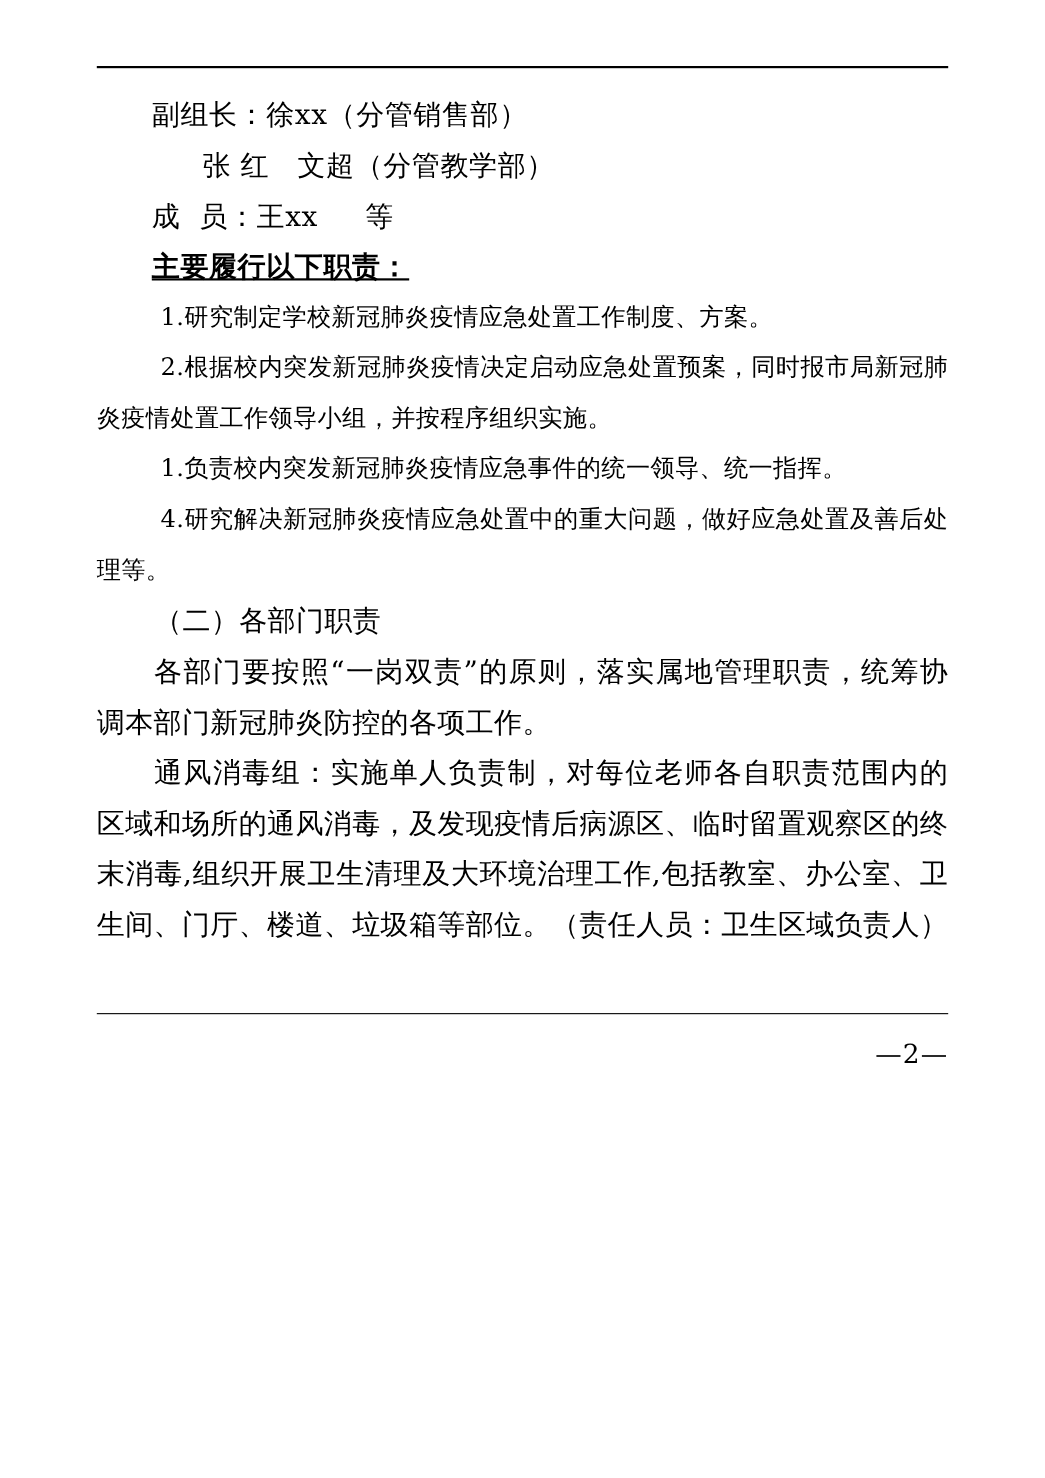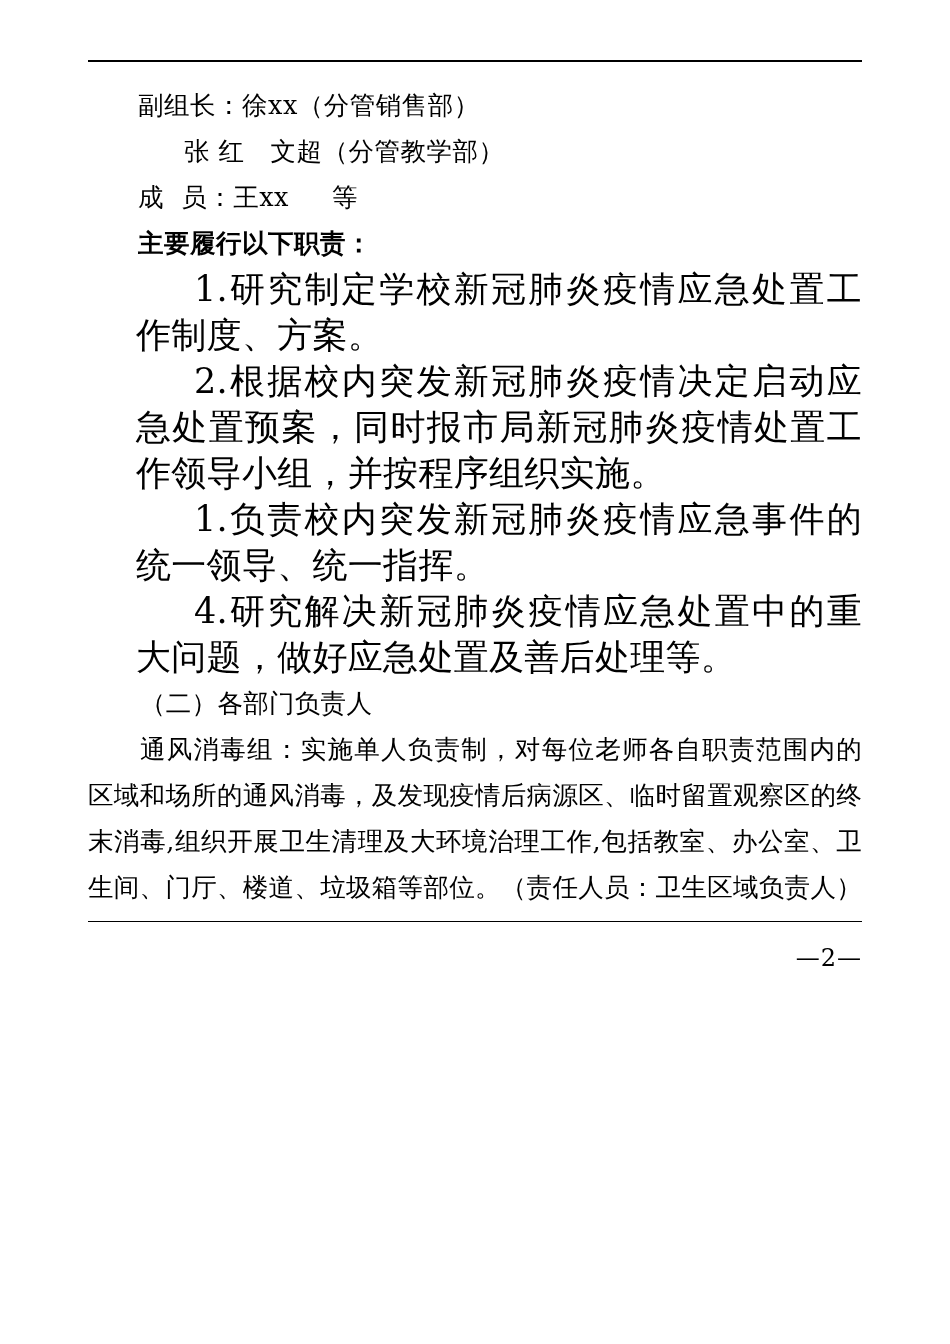--- a/index.html
+++ b/index.html
@@ -49,37 +49,37 @@
     white-space: pre-wrap;
     text-align: justify;
     text-justify: inter-ideograph;
   }
   .indent1 {
     text-indent: 50px;
   }
   .indent-title {
     text-indent: 50px;
     font-weight: bold;
+    text-decoration: underline;
   }
   .para {
     font-size: 25.5px;
     line-height: 46px;
     text-indent: 52px;
     letter-spacing: 0.3px;
     text-align: justify;
     text-justify: inter-ideograph;
   }
   .para-num {
-    font-size: 35px;
+    font-size: 22px;
     line-height: 46px;
     text-indent: 58px;
     letter-spacing: 0.3px;
     text-align: justify;
     text-justify: inter-ideograph;
-    margin-left: 48px;
   }
   .sub-indent {
     text-indent: 96px;
   }
   .page-number {
     position: absolute;
     right: 88px;
     bottom: 62px;
     font-size: 24px;
     letter-spacing: 1px;
@@ -98,21 +98,22 @@
     <div class="line indent1">副组长：徐xx（分管销售部）</div>
     <div class="line sub-indent">张 红   文超（分管教学部）</div>
     <div class="line indent1">成  员：王xx     等</div>
     <div class="line indent-title">主要履行以下职责：</div>
 
     <div class="para-num">1.研究制定学校新冠肺炎疫情应急处置工作制度、方案。</div>
     <div class="para-num">2.根据校内突发新冠肺炎疫情决定启动应急处置预案，同时报市局新冠肺炎疫情处置工作领导小组，并按程序组织实施。</div>
     <div class="para-num">1.负责校内突发新冠肺炎疫情应急事件的统一领导、统一指挥。</div>
     <div class="para-num">4.研究解决新冠肺炎疫情应急处置中的重大问题，做好应急处置及善后处理等。</div>
 
-    <div class="para">（二）各部门负责人</div>
+    <div class="para">（二）各部门职责</div>
+    <div class="para">各部门要按照“一岗双责”的原则，落实属地管理职责，统筹协调本部门新冠肺炎防控的各项工作。</div>
     <div class="para">通风消毒组：实施单人负责制，对每位老师各自职责范围内的区域和场所的通风消毒，及发现疫情后病源区、临时留置观察区的终末消毒,组织开展卫生清理及大环境治理工作,包括教室、办公室、卫生间、门厅、楼道、垃圾箱等部位。（责任人员：卫生区域负责人）</div>
 
   </div>
 
   <div class="bottom-rule"></div>
   <div class="page-number">—2—</div>
 
 </div>
 
 </body></html>

